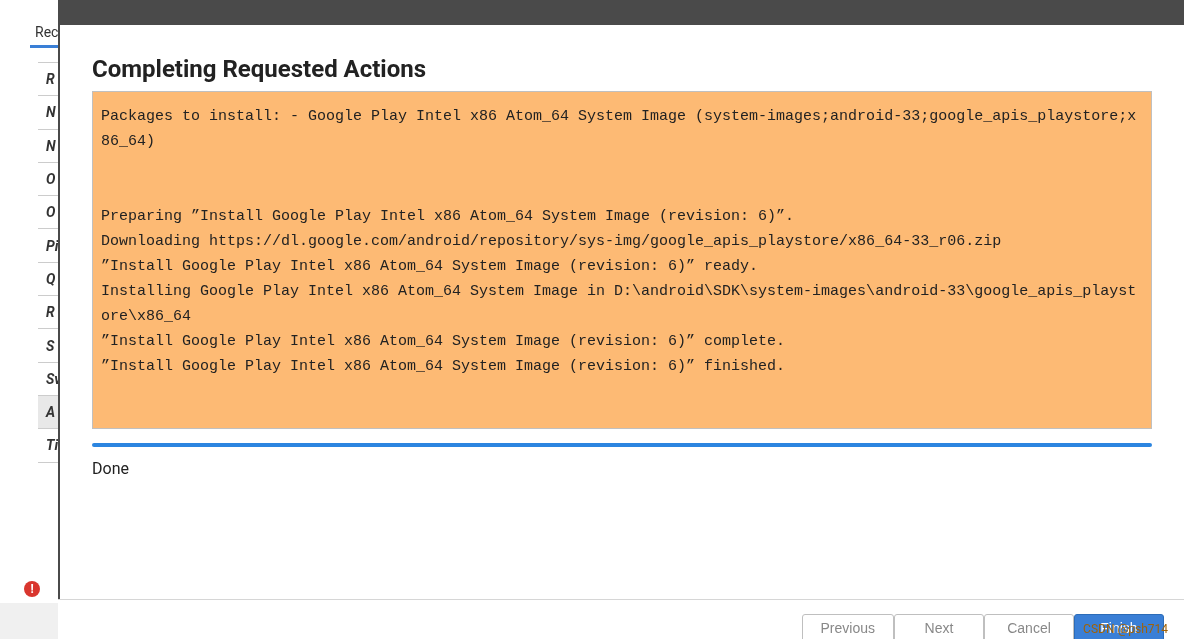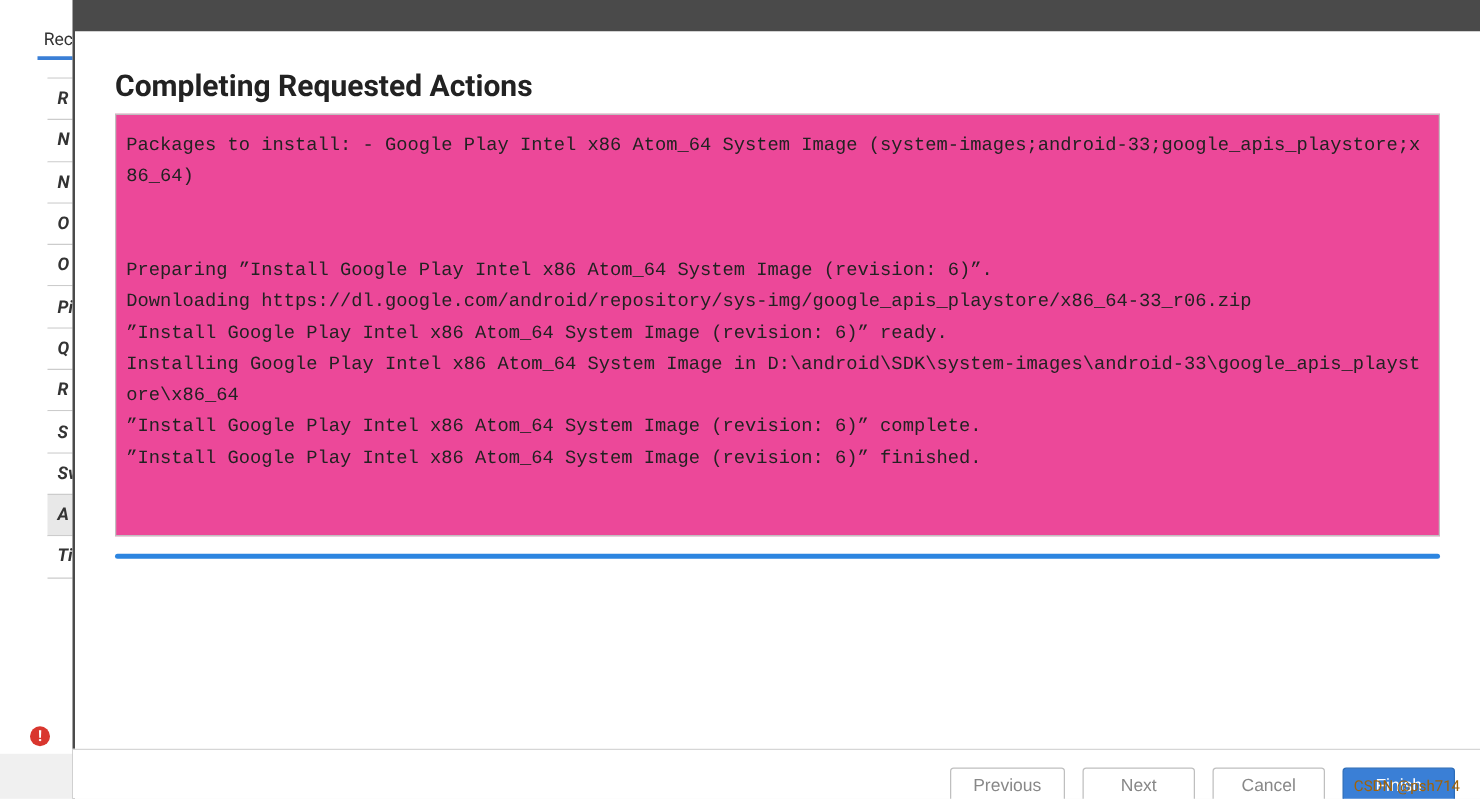--- a/index.html
+++ b/index.html
@@ -102,21 +102,21 @@
       color: #222;
       margin-bottom: 8px;
     }
     .sdk-path-row {
       font-size: 15px;
       color: #333;
       margin-bottom: 18px;
     }
     .log-box {
       border: 1px solid #c0c0c0;
-      background: #ec4899;
+      background: #fdba74;
       padding: 12px 8px;
       height: 338px;
       font-family: "SimSun", "NSimSun", "Courier New", monospace;
       font-size: 15px;
       line-height: 25px;
       color: #222;
       white-space: pre-wrap;
       word-break: break-all;
       overflow: hidden;
     }
@@ -135,21 +135,20 @@
       position: absolute;
       bottom: 0;
       left: 58px;
       right: 0;
       height: 40px;
       border-top: 1px solid #d6d6d6;
       display: flex;
       justify-content: flex-end;
       align-items: center;
       padding-right: 20px;
-      gap: 14px;
       background: #fff;
     }
     .btn {
       min-width: 90px;
       height: 28px;
       border: 1px solid #bfbfbf;
       background: #ffffff;
       color: #888;
       font-size: 14px;
       border-radius: 3px;
@@ -201,20 +200,21 @@
     <div class="log-box">Packages to install: - Google Play Intel x86 Atom_64 System Image (system-images;android-33;google_apis_playstore;x86_64)
 
 
 Preparing ”Install Google Play Intel x86 Atom_64 System Image (revision: 6)”.
 Downloading https://dl.google.com/android/repository/sys-img/google_apis_playstore/x86_64-33_r06.zip
 ”Install Google Play Intel x86 Atom_64 System Image (revision: 6)” ready.
 Installing Google Play Intel x86 Atom_64 System Image in D:\android\SDK\system-images\android-33\google_apis_playstore\x86_64
 ”Install Google Play Intel x86 Atom_64 System Image (revision: 6)” complete.
 ”Install Google Play Intel x86 Atom_64 System Image (revision: 6)” finished.</div>
     <div class="progress-bar"></div>
+    <div class="status-text">Done</div>
   </div>
 </div>
 
 <div class="button-row">
   <button class="btn">Previous</button>
   <button class="btn">Next</button>
   <button class="btn">Cancel</button>
   <button class="btn primary">Finish</button>
 </div>
 

